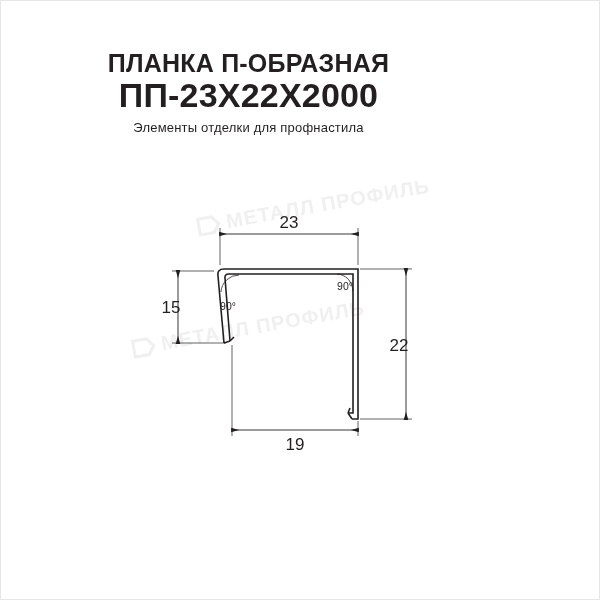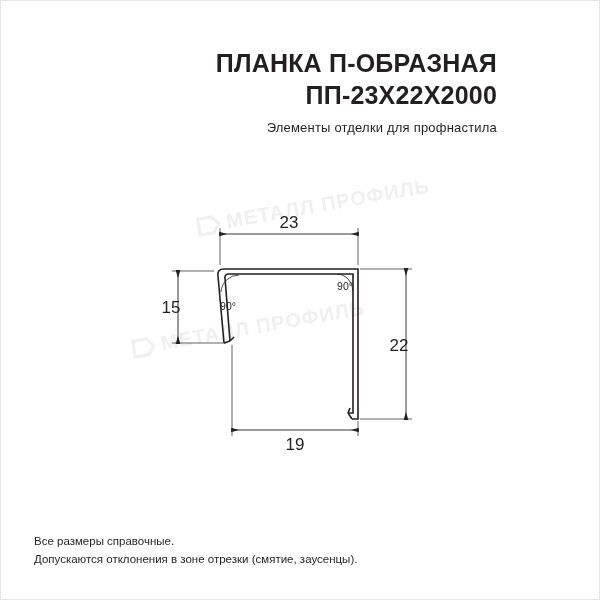--- a/index.html
+++ b/index.html
@@ -27,31 +27,31 @@
     width: 600px; height: 600px;
     border: 1px solid #e6e6e6;
     box-sizing: border-box;
     pointer-events: none;
   }
   .header {
     position: absolute;
     top: 48px;
     left: 0;
     width: 497px;
-    text-align: right;
+    text-align: center;
   }
   .title-line1 {
     font-size: 25px;
     font-weight: bold;
     letter-spacing: 0.2px;
     line-height: 30px;
     white-space: nowrap;
   }
   .title-line2 {
-    font-size: 25px;
+    font-size: 34px;
     font-weight: bold;
     letter-spacing: 0.2px;
     line-height: 34px;
     white-space: nowrap;
   }
   .subtitle {
     margin-top: 8px;
     font-size: 13px;
     font-weight: normal;
     letter-spacing: 0.2px;
@@ -196,18 +196,14 @@
       <g stroke="#231f20" stroke-width="0.8" fill="none">
         <path d="M 221 142 A 18 18 0 0 1 239 125"></path>
         <path d="M 337 124 A 17 17 0 0 1 353 141"></path>
       </g>
       <text class="ang-text" x="228" y="160" text-anchor="middle">90°</text>
       <text class="ang-text" x="345" y="140" text-anchor="middle">90°</text>
 
     </svg>
   </div>
 
-  <div class="footer">
-    <div>Все размеры справочные.</div>
-    <div>Допускаются отклонения в зоне отрезки (смятие, заусенцы).</div>
-  </div>
 
 </div>
 
 </body></html>

